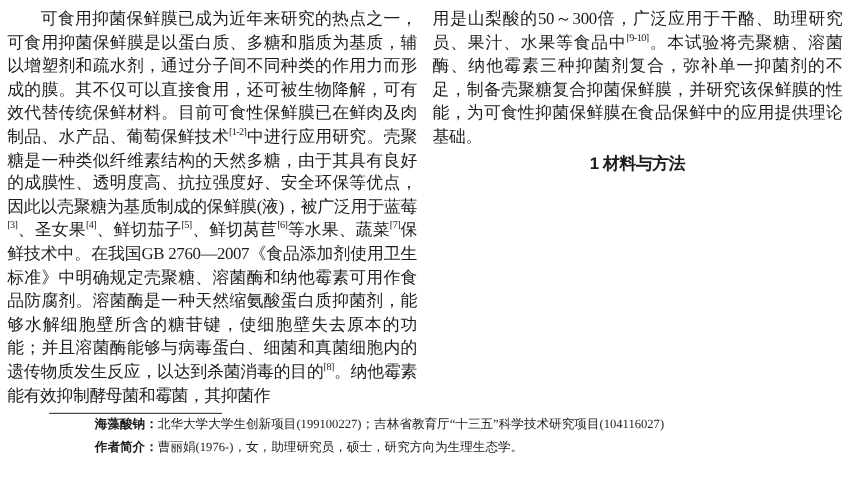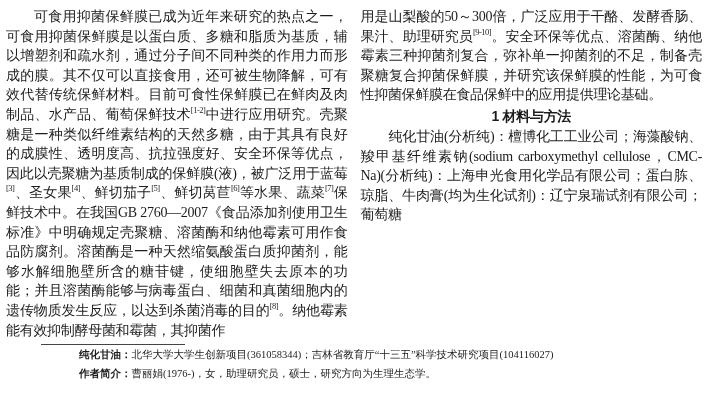--- a/index.html
+++ b/index.html
@@ -96,30 +96,29 @@
 <body>
 
 <div class="page">
   <div class="columns">
 
     <div class="col">
       <p class="para"><span>可食用抑菌保鲜膜已成为近年来研究的热点之一，可食用抑菌保鲜膜是以蛋白质、多糖和脂质为基质，辅以增塑剂和疏水剂，通过分子间不同种类的作用力而形成的膜。其不仅可以直接食用，还可被生物降解，可有效代替传统保鲜材料。目前可食性保鲜膜已在鲜肉及肉制品、水产品、葡萄保鲜技术</span><sup class="cite">[1-2]</sup><span>中进行应用研究。壳聚糖是一种类似纤维素结构的天然多糖，由于其具有良好的成膜性、透明度高、抗拉强度好、安全环保等优点，因此以壳聚糖为基质制成的保鲜膜(液)，被广泛用于蓝莓</span><sup class="cite">[3]</sup><span>、圣女果</span><sup class="cite">[4]</sup><span>、鲜切茄子</span><sup class="cite">[5]</sup><span>、鲜切莴苣</span><sup class="cite">[6]</sup><span>等水果、蔬菜</span><sup class="cite">[7]</sup><span>保鲜技术中。在我国GB 2760—2007《食品添加剂使用卫生标准》中明确规定壳聚糖、溶菌酶和纳他霉素可用作食品防腐剂。溶菌酶是一种天然缩氨酸蛋白质抑菌剂，能够水解细胞壁所含的糖苷键，使细胞壁失去原本的功能；并且溶菌酶能够与病毒蛋白、细菌和真菌细胞内的遗传物质发生反应，以达到杀菌消毒的目的</span><sup class="cite">[8]</sup><span>。纳他霉素能有效抑制酵母菌和霉菌，其抑菌作</span></p>
     </div>
 
     <div class="col">
-      <p class="para-cont"><span>用是山梨酸的50～300倍，广泛应用于干酪、发酵香肠、果汁、助理研究员</span><sup class="cite">[9-10]</sup><span>。安全环保等优点、溶菌酶、纳他霉素三种抑菌剂复合，弥补单一抑菌剂的不足，制备壳聚糖复合抑菌保鲜膜，并研究该保鲜膜的性能，为可食性抑菌保鲜膜在食品保鲜中的应用提供理论基础。</span></p>
+      <p class="para-cont"><span>用是山梨酸的50～300倍，广泛应用于干酪、助理研究员、果汁、水果等食品中</span><sup class="cite">[9-10]</sup><span>。本试验将壳聚糖、溶菌酶、纳他霉素三种抑菌剂复合，弥补单一抑菌剂的不足，制备壳聚糖复合抑菌保鲜膜，并研究该保鲜膜的性能，为可食性抑菌保鲜膜在食品保鲜中的应用提供理论基础。</span></p>
 
       <p class="h1">1 材料与方法</p>
 
 
 
-      <p class="para">纯化甘油(分析纯)：檀博化工工业公司；海藻酸钠、羧甲基纤维素钠(sodium carboxymethyl cellulose，CMC-Na)(分析纯)：上海申光食用化学品有限公司；蛋白胨、琼脂、牛肉膏(均为生化试剂)：辽宁泉瑞试剂有限公司；葡萄糖</p>
     </div>
 
   </div>
 
   <div class="footer">
     <div class="footnote-rule"></div>
-    <div class="fline"><span class="flabel">纯化甘油：</span><span>北华大学大学生创新项目(361058344)；吉林省教育厅“十三五”科学技术研究项目(104116027)</span></div>
+    <div class="fline"><span class="flabel">海藻酸钠：</span><span>北华大学大学生创新项目(199100227)；吉林省教育厅“十三五”科学技术研究项目(104116027)</span></div>
     <div class="fline"><span class="flabel">作者简介：</span><span>曹丽娟(1976-)，女，助理研究员，硕士，研究方向为生理生态学。</span></div>
 
   </div>
 </div>
 
 </body></html>

